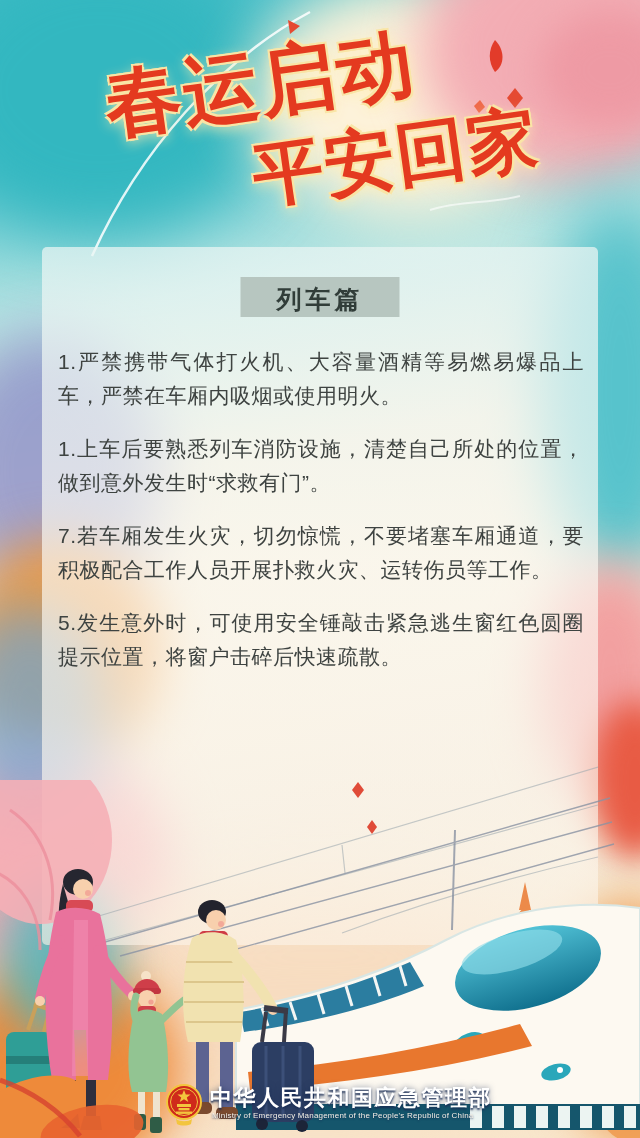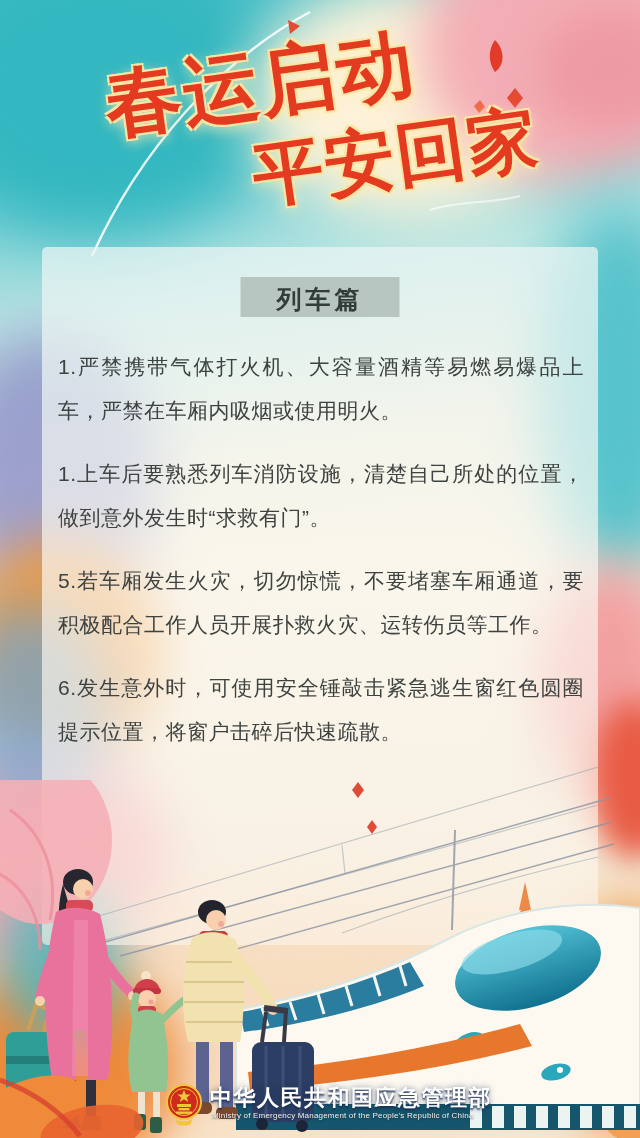--- a/index.html
+++ b/index.html
@@ -29,21 +29,21 @@
     transform:rotate(-8deg);letter-spacing:2px;white-space:nowrap;
     text-shadow:2px 2px 0 #f9e5a6,-2px -2px 0 #f9e5a6,2px -2px 0 #f9e5a6,-2px 2px 0 #f9e5a6,0 4px 14px rgba(255,238,180,.95);}
   .title-1{left:104px;top:46px;font-size:76px;}
   .title-2{left:252px;top:122px;font-size:70px;}
   .card{position:absolute;z-index:6;left:42px;top:247px;width:556px;height:698px;border-radius:5px;
     background:linear-gradient(180deg,rgba(233,245,243,.74) 0%,rgba(252,250,243,.68) 45%,rgba(252,244,233,.62) 100%);}
   .badge{position:absolute;left:50%;top:30px;transform:translateX(-50%);
     background:#b7c6c0;color:#313d39;font-size:25px;font-weight:700;letter-spacing:4px;
     padding:6px 36px 1px;white-space:nowrap;}
   .tips{position:absolute;left:16px;right:14px;top:98px;}
-  .tips p{margin:0 0 19px;font-size:21px;line-height:44px;color:#3e4341;font-weight:500;
+  .tips p{margin:0 0 19px;font-size:21px;line-height:34px;color:#3e4341;font-weight:500;
     text-align:justify;letter-spacing:.5px;}
   .card-sketch{position:absolute;left:0;top:480px;}
   .scene{position:absolute;left:0;top:780px;z-index:7;}
   .footer{position:absolute;z-index:9;left:0;top:1078px;width:640px;height:60px;}
   .footer .emblem{position:absolute;left:164px;top:4px;}
   .footer .org-cn{position:absolute;left:210px;top:5px;font-size:22px;font-weight:900;color:#ffffff;
     letter-spacing:1.5px;white-space:nowrap;
     text-shadow:0 2px 2px rgba(25,45,85,.9),0 0 6px rgba(25,45,85,.55);}
   .footer .org-en{position:absolute;left:212px;top:33px;font-size:8px;color:#f4efe6;
     letter-spacing:.2px;white-space:nowrap;text-shadow:0 1px 2px rgba(25,45,85,.8);}
@@ -81,22 +81,22 @@
   </svg>
 
   <div class="title title-1">春运启动</div>
   <div class="title title-2">平安回家</div>
 
   <div class="card">
     <div class="badge">列车篇</div>
     <div class="tips">
       <p>1.严禁携带气体打火机、大容量酒精等易燃易爆品上车，严禁在车厢内吸烟或使用明火。</p>
       <p>1.上车后要熟悉列车消防设施，清楚自己所处的位置，做到意外发生时“求救有门”。</p>
-      <p>5.若车厢发生火灾，切勿惊慌，不要堵塞车厢通道，要积极配合工作人员开展扑救火灾、运转伤员等工作。</p>
-      <p>6.发生意外时，可使用安全锤敲击紧急逃生窗红色圆圈提示位置，将窗户击碎后快速疏散。</p>
+      <p>7.若车厢发生火灾，切勿惊慌，不要堵塞车厢通道，要积极配合工作人员开展扑救火灾、运转伤员等工作。</p>
+      <p>5.发生意外时，可使用安全锤敲击紧急逃生窗红色圆圈提示位置，将窗户击碎后快速疏散。</p>
     </div>
     <svg class="card-sketch" width="556" height="218" viewBox="0 0 556 218">
       <g stroke="#9aa6ad" stroke-width="1.2" fill="none" opacity=".55">
         <path d="M556 40 L20 200"></path>
         <path d="M556 78 L60 214"></path>
         <path d="M300 118 L303 146"></path>
         <path d="M556 130 C470 150 380 176 300 206"></path>
       </g>
     </svg>
   </div>

